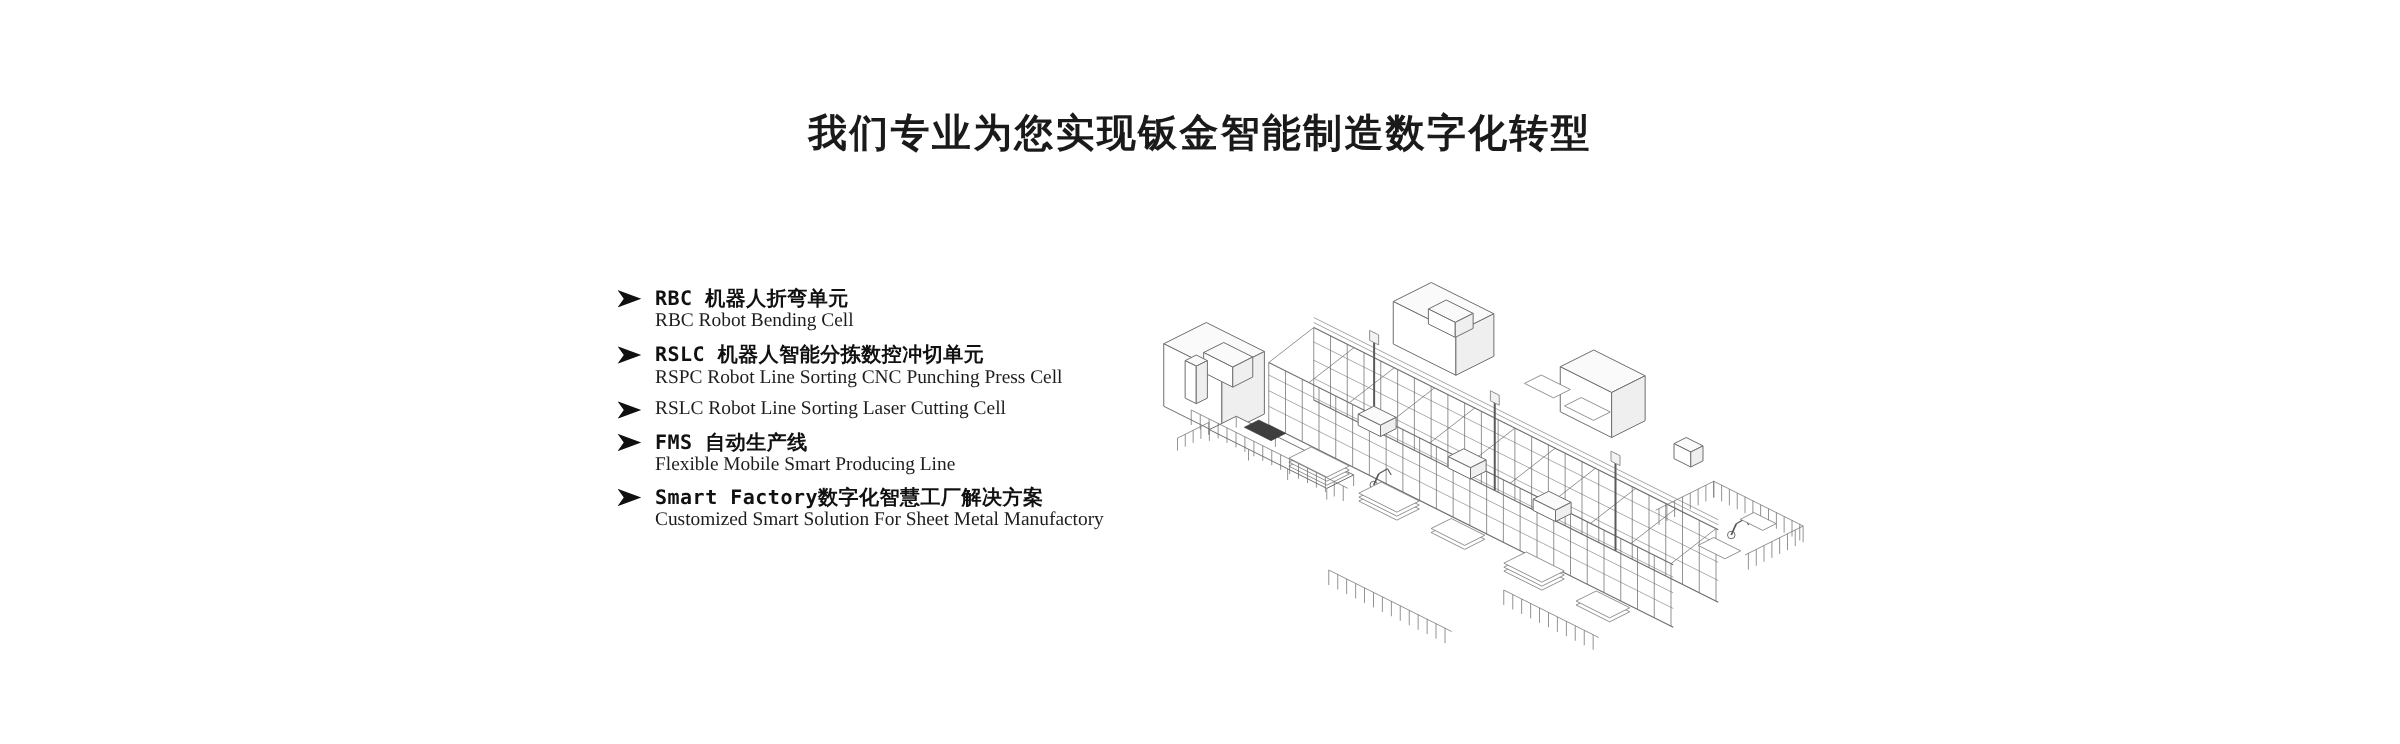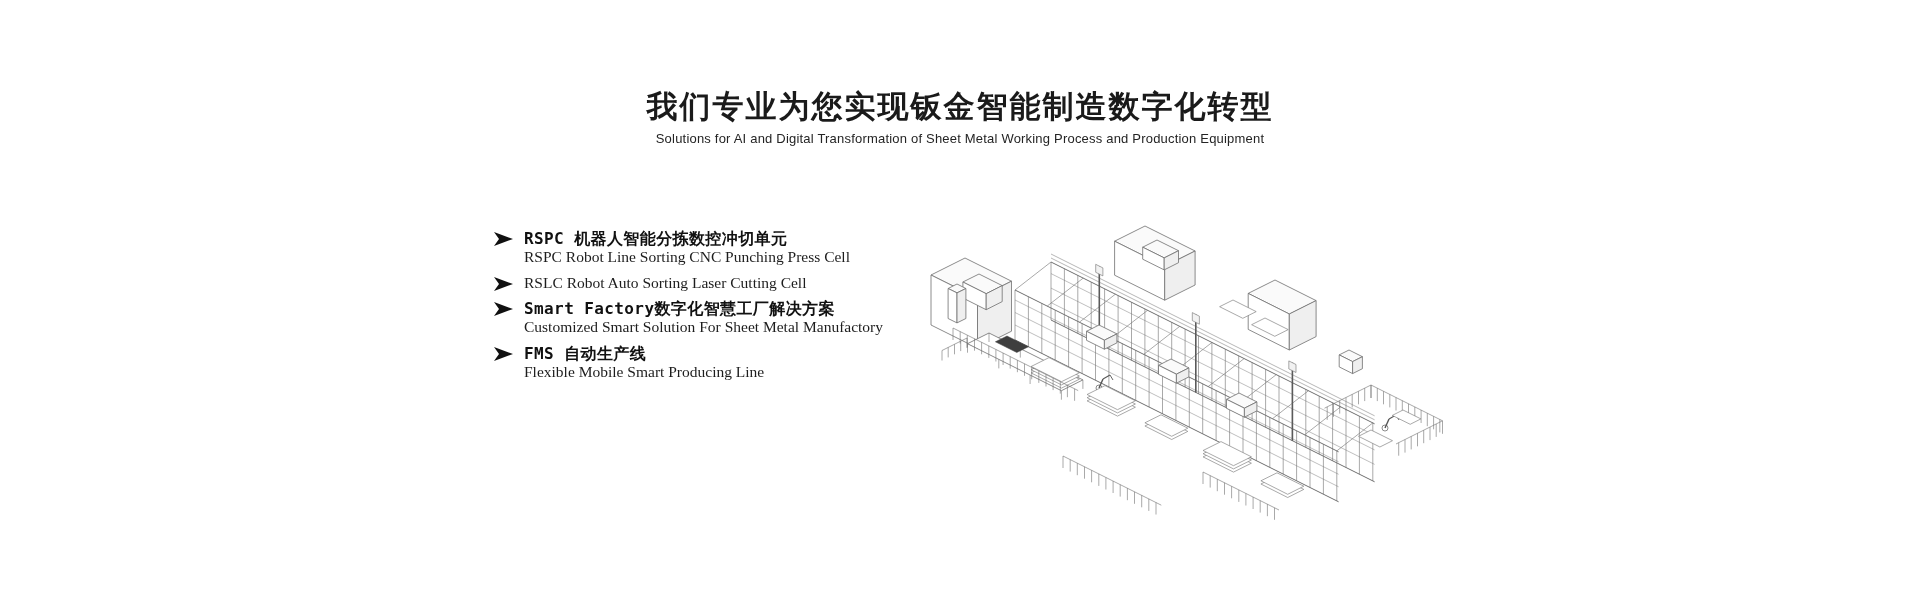--- a/index.html
+++ b/index.html
@@ -54,64 +54,74 @@
     position:absolute;left:903px;top:216px;width:562px;height:312px;
   }
   .illustration svg{display:block;width:100%;height:100%;}
 </style>
 </head>
 <body>
 
 <div class="banner">
 
   <h1 class="title">我们专业为您实现钣金智能制造数字化转型</h1>
-  <div class="subtitle">Solutions for AI and Digital Transformation of Sheet Metal Working Process and Production Equipment</div>
 
   <ul class="product-list">
     <li class="product-item">
       <span class="bullet">
           <svg viewBox="0 0 19 14">
             <path d="M0 0 L19 7 L0 14 L5 7 Z" fill="currentColor"></path>
           </svg>
         </span>
       <span class="pi-text">
-        <span class="pi-zh" style="display:block">RSPC 机器人智能分拣数控冲切单元</span>
+        <span class="pi-zh" style="display:block">RBC 机器人折弯单元</span>
+        <span class="pi-en" style="display:block">RBC Robot Bending Cell</span>
+      </span>
+    </li>
+    <li class="product-item">
+      <span class="bullet">
+          <svg viewBox="0 0 19 14">
+            <path d="M0 0 L19 7 L0 14 L5 7 Z" fill="currentColor"></path>
+          </svg>
+        </span>
+      <span class="pi-text">
+        <span class="pi-zh" style="display:block">RSLC 机器人智能分拣数控冲切单元</span>
         <span class="pi-en" style="display:block">RSPC Robot Line Sorting CNC Punching Press Cell</span>
       </span>
     </li>
     <li class="product-item">
       <span class="bullet">
           <svg viewBox="0 0 19 14">
             <path d="M0 0 L19 7 L0 14 L5 7 Z" fill="currentColor"></path>
           </svg>
         </span>
       <span class="pi-text">
-        <span class="pi-en" style="display:block">RSLC Robot Auto Sorting Laser Cutting Cell</span>
+        <span class="pi-en" style="display:block">RSLC Robot Line Sorting Laser Cutting Cell</span>
+      </span>
+    </li>
+    <li class="product-item">
+      <span class="bullet">
+          <svg viewBox="0 0 19 14">
+            <path d="M0 0 L19 7 L0 14 L5 7 Z" fill="currentColor"></path>
+          </svg>
+        </span>
+      <span class="pi-text">
+        <span class="pi-zh" style="display:block">FMS 自动生产线</span>
+        <span class="pi-en" style="display:block">Flexible Mobile Smart Producing Line</span>
       </span>
     </li>
     <li class="product-item">
       <span class="bullet">
           <svg viewBox="0 0 19 14">
             <path d="M0 0 L19 7 L0 14 L5 7 Z" fill="currentColor"></path>
           </svg>
         </span>
       <span class="pi-text">
         <span class="pi-zh" style="display:block">Smart Factory数字化智慧工厂解决方案</span>
         <span class="pi-en" style="display:block">Customized Smart Solution For Sheet Metal Manufactory</span>
-      </span>
-    </li>
-    <li class="product-item">
-      <span class="bullet">
-          <svg viewBox="0 0 19 14">
-            <path d="M0 0 L19 7 L0 14 L5 7 Z" fill="currentColor"></path>
-          </svg>
-        </span>
-      <span class="pi-text">
-        <span class="pi-zh" style="display:block">FMS 自动生产线</span>
-        <span class="pi-en" style="display:block">Flexible Mobile Smart Producing Line</span>
       </span>
     </li>
   </ul>
 
   <div class="illustration">
     <svg id="factory-svg" viewBox="0 0 562 312">
         <line x1="148.0" y1="46.0" x2="471.6" y2="207.8" stroke="#6f6f6f" stroke-width="1"></line>
         <line x1="148.0" y1="104.0" x2="471.6" y2="265.8" stroke="#6f6f6f" stroke-width="1"></line>
         <line x1="148.0" y1="104.0" x2="148.0" y2="46.0" stroke="#6f6f6f" stroke-width="0.6"></line>
         <line x1="161.4" y1="110.7" x2="161.4" y2="52.7" stroke="#6f6f6f" stroke-width="0.6"></line>

